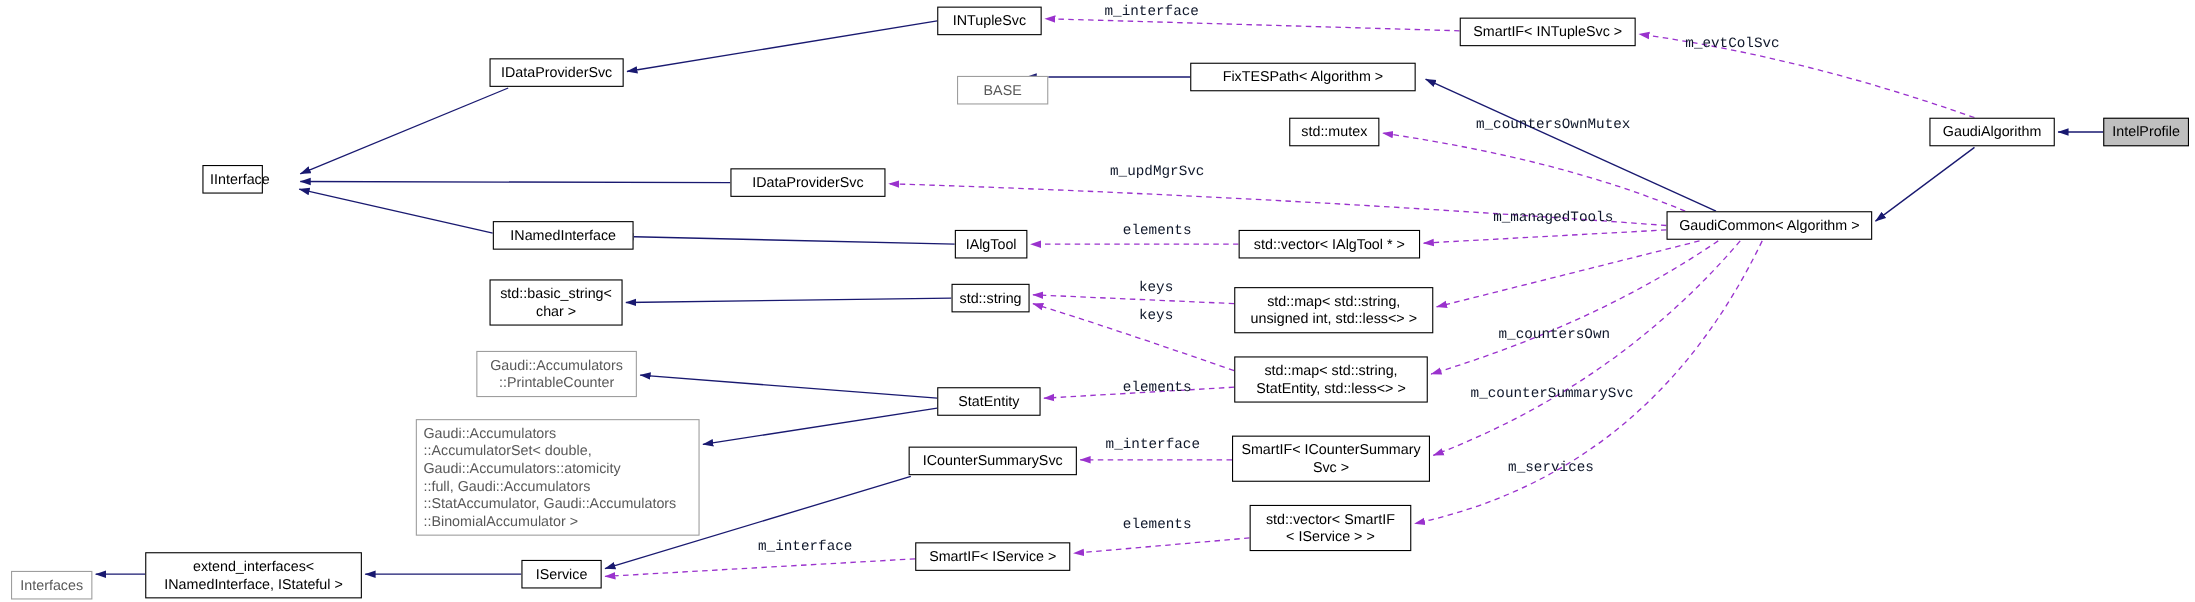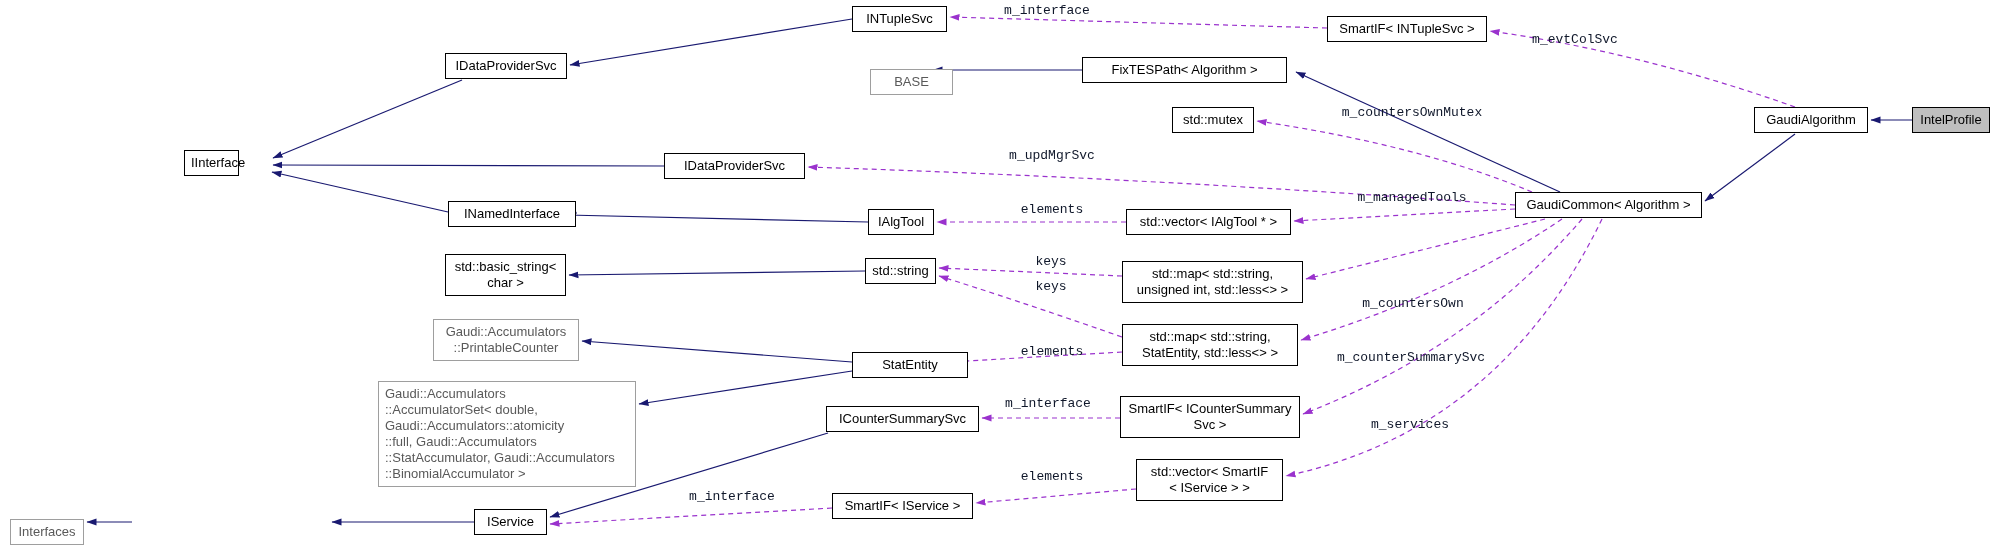--- a/index.html
+++ b/index.html
@@ -104,34 +104,36 @@
   <div class="node" style="left:1126px;top:209px;width:165px">std::vector&lt; IAlgTool * &gt;</div>
   <div class="node" style="left:445px;top:254px;width:121px">std::basic_string&lt;
 char &gt;</div>
   <div class="node" style="left:865px;top:258px;width:71px">std::string</div>
   <div class="node" style="left:1122px;top:261px;width:181px">std::map&lt; std::string,
 unsigned int, std::less&lt;&gt; &gt;</div>
   <div class="node grey" style="left:433px;top:319px;width:146px">Gaudi::Accumulators
 ::PrintableCounter</div>
   <div class="node" style="left:1122px;top:324px;width:176px">std::map&lt; std::string,
 StatEntity, std::less&lt;&gt; &gt;</div>
-  <div class="node" style="left:852px;top:352px;width:116px">StatEntity</div>
+  <div class="node" style="left:852px;top:352px;width:94px">StatEntity</div>
   <div class="node grey ta-left" style="left:378px;top:381px;width:258px">Gaudi::Accumulators
 ::AccumulatorSet&lt; double,
 Gaudi::Accumulators::atomicity
 ::full, Gaudi::Accumulators
 ::StatAccumulator, Gaudi::Accumulators
 ::BinomialAccumulator &gt;</div>
   <div class="node" style="left:826px;top:406px;width:153px">ICounterSummarySvc</div>
   <div class="node" style="left:1136px;top:459px;width:147px">std::vector&lt; SmartIF
 &lt; IService &gt; &gt;</div>
   <div class="node" style="left:1120px;top:396px;width:180px">SmartIF&lt; ICounterSummary
 Svc &gt;</div>
   <div class="node" style="left:832px;top:493px;width:141px">SmartIF&lt; IService &gt;</div>
   <div class="node grey" style="left:10px;top:519px;width:74px">Interfaces</div>
+  <div class="node" style="left:132px;top:502px;width:197px">extend_interfaces&lt;
+INamedInterface, IStateful &gt;</div>
   <div class="node" style="left:474px;top:509px;width:73px">IService</div>
 
   <div class="edge-label" style="left:1047px;top:3px">m_interface</div>
   <div class="edge-label" style="left:1575px;top:32px">m_evtColSvc</div>
   <div class="edge-label" style="left:1412px;top:105px">m_countersOwnMutex</div>
   <div class="edge-label" style="left:1052px;top:148px">m_updMgrSvc</div>
   <div class="edge-label" style="left:1412px;top:190px">m_managedTools</div>
   <div class="edge-label" style="left:1052px;top:202px">elements</div>
   <div class="edge-label" style="left:1051px;top:254px">keys</div>
   <div class="edge-label" style="left:1051px;top:279px">keys</div>

